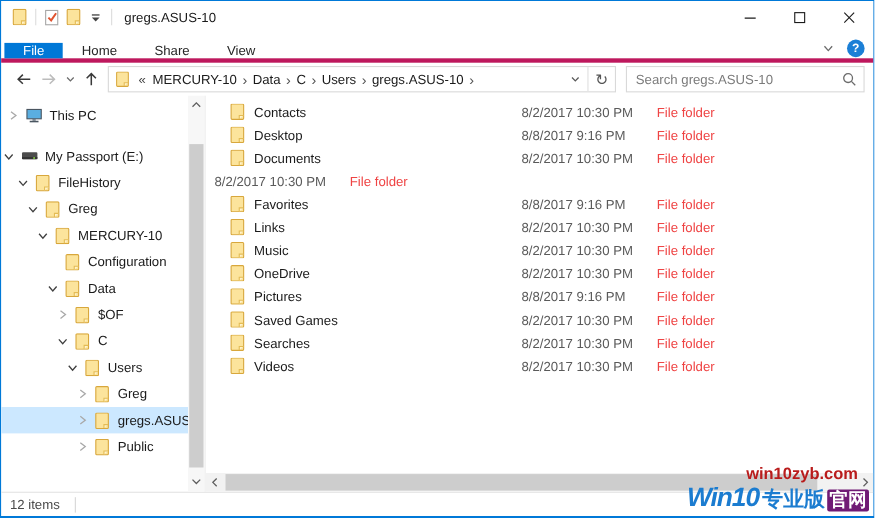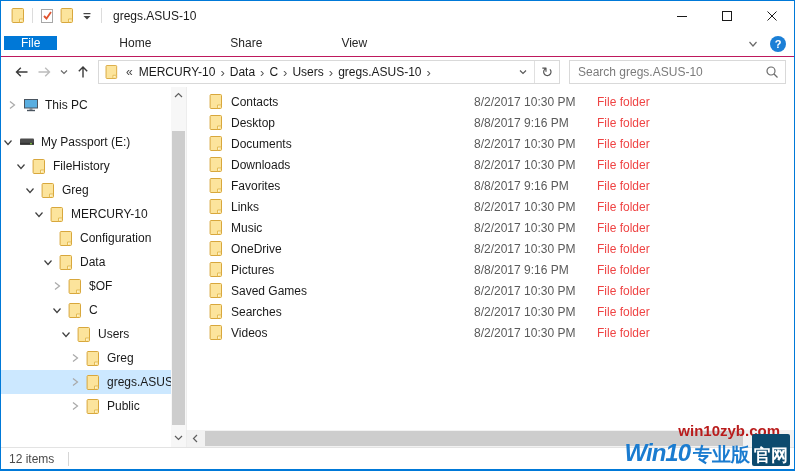--- a/index.html
+++ b/index.html
@@ -12,21 +12,21 @@
   
   .titlebar { height:29px; display:flex; align-items:center; }
   .qat { display:flex; align-items:center; padding-left:7px; }
   .qat-btn { display:flex; align-items:center; justify-content:center; width:20px; height:22px; }
   .qat-sep { width:1px; height:15px; background:#dcdcdc; margin:0 4px; }
   .title-text { margin-left:7px; color:#1a1a1a; }
   .win-controls { margin-left:auto; display:flex; height:29px; }
   .win-btn { width:45px; height:29px; display:flex; align-items:center; justify-content:center; }
 
   
-  .tabs { height:27px; display:flex; align-items:center; border-bottom:1px solid #be185d; position:relative;gap:45px; }
+  .tabs { height:27px; display:flex; align-items:flex-end; border-bottom:4px solid #be185d; position:relative; }
   .tab { padding:0 17px; display:flex; align-items:center; color:#262626; }
   .tab.active { background:#0078d7; color:#fff; margin-left:3px; }
   .ribbon-right { position:absolute; right:8px; top:0; height:27px; display:flex; align-items:center; gap:11px; }
   .help-circle { width:16px; height:16px; border-radius:50%; background:#1b7fd6; color:#fff;
                  font-weight:bold; font-size:11px; display:flex; align-items:center; justify-content:center; }
 
   
   .addressbar { height:30px; display:flex; align-items:center; padding:0 8px; }
   .nav-btn { width:24px; height:24px; display:flex; align-items:center; justify-content:center; }
   .nav-btn.small { width:14px; }
@@ -89,21 +89,21 @@
   .statusbar { height:22px; border-top:1px solid #e3e3e3; display:flex; align-items:center;
                padding-left:8px; color:#4a4a4a; }
   .status-sep { width:1px; height:14px; background:#d6d6d6; margin-left:14px; }
 
   
   .watermark { position:absolute; right:4px; bottom:3px; text-align:right; z-index:5; pointer-events:none; line-height:1.1; }
   .wm1 { color:#b91c1c; font-weight:bold; font-size:15px; margin-right:10px; }
   .wm2 { font-weight:bold; color:#1b7cd0; white-space:nowrap; }
   .wm2 .wm2-en { font-size:24px; font-style:italic; letter-spacing:-1px; }
   .wm2 .wm2-mid { font-size:19px; margin-left:3px; }
-  .wm2 .wm2-badge { background:#0c4a6e; color:#fff; font-size:17px; padding:12px 2px 1px 2px; border-radius:2px; margin-left:2px; }
+  .wm2 .wm2-badge { background:#701a75; color:#fff; font-size:17px; padding:0 2px 1px 2px; border-radius:2px; margin-left:2px; }
 
   svg { display:block; }
 </style>
 </head>
 <body>
 
 <div class="window">
 
   <div class="titlebar">
     <div class="qat">
@@ -478,29 +478,20 @@
     <path d="M8.5 14.2v-3.2h3.8" fill="#fff3cf" stroke="#e4bc55" stroke-width="1"></path>
   </svg>
               </span>
       <span class="fname">Documents</span>
     </span>
     <span class="c-date">8/2/2017 10:30 PM</span>
     <span class="c-type">File folder</span>
     <span class="c-size"></span>
   </div>
           <div class="file-row">
-    <span class="c-name">
-      <span class="ficon">
-                <svg width="15" height="15" viewBox="0 0 15 15">
-    <path d="M2 .5h9.6c.5 0 .9.4.9.9v12.2c0 .5-.4.9-.9.9H2c-.5 0-.9-.4-.9-.9V1.4c0-.5.4-.9.9-.9z" fill="#fce49c" stroke="#d8a73c" stroke-width="1"></path>
-    <path d="M8.5 14.2v-3.2h3.8" fill="#fff3cf" stroke="#e4bc55" stroke-width="1"></path>
-  </svg>
-              </span>
-      <span class="fname">Downloads</span>
-    </span>
     <span class="c-date">8/2/2017 10:30 PM</span>
     <span class="c-type">File folder</span>
     <span class="c-size"></span>
   </div>
           <div class="file-row">
     <span class="c-name">
       <span class="ficon">
                 <svg width="15" height="15" viewBox="0 0 15 15">
     <path d="M2 .5h9.6c.5 0 .9.4.9.9v12.2c0 .5-.4.9-.9.9H2c-.5 0-.9-.4-.9-.9V1.4c0-.5.4-.9.9-.9z" fill="#fce49c" stroke="#d8a73c" stroke-width="1"></path>
     <path d="M8.5 14.2v-3.2h3.8" fill="#fff3cf" stroke="#e4bc55" stroke-width="1"></path>

